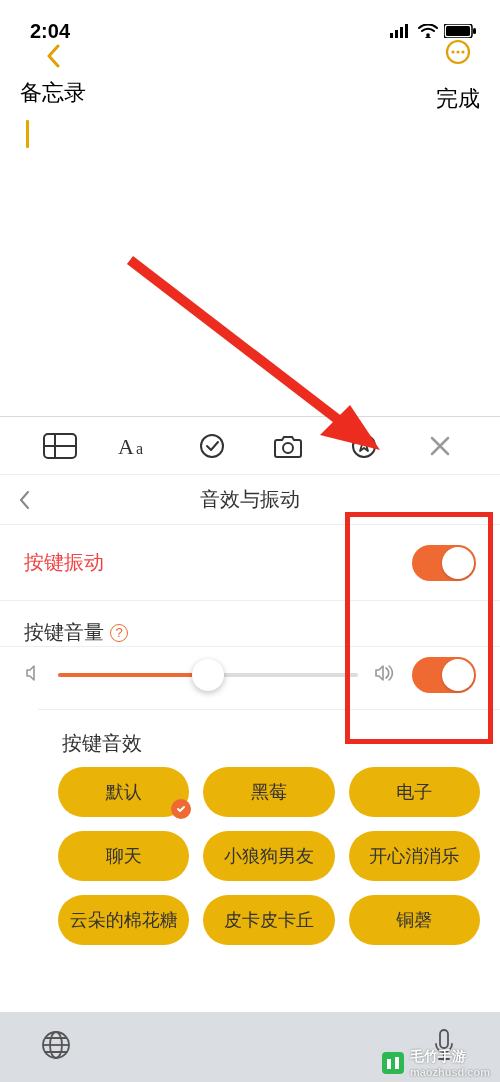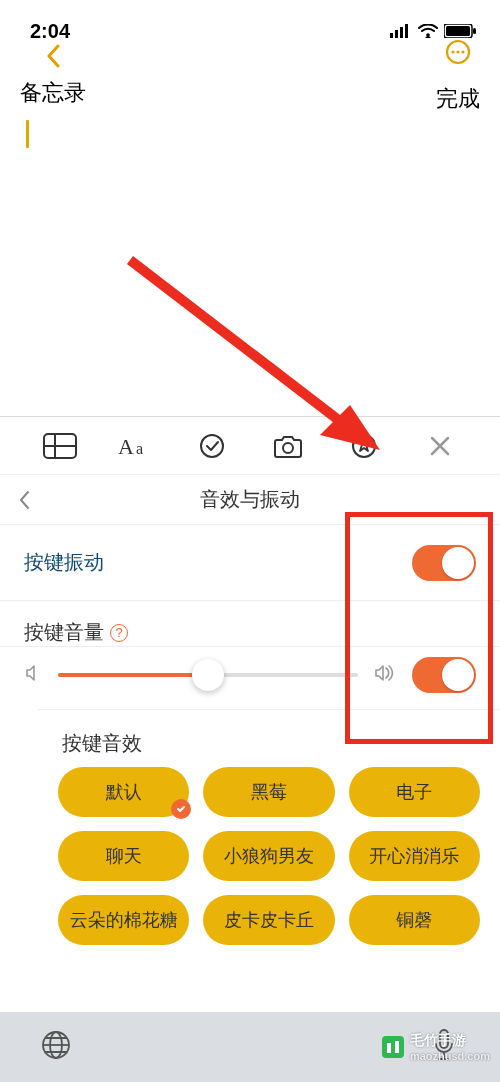--- a/index.html
+++ b/index.html
@@ -14,41 +14,41 @@
   .content-area { position: relative; height: 314px; padding: 18px 26px; }
   .cursor { width: 3px; height: 28px; background: #e6a600; border-radius: 1px; }
   .arrow-overlay { position: absolute; left: 120px; top: 250px; width: 260px; height: 200px; pointer-events: none; z-index: 10; }
   .format-bar { display: flex; align-items: center; justify-content: space-between; height: 58px; border-top: 1px solid #d9d9d9; padding: 0 22px; }
   .fb-item { flex: 1; display: flex; justify-content: center; }
   .fb-item svg { display: block; }
   .panel-header { display: flex; align-items: center; justify-content: center; height: 50px; border-top: 1px solid #eee; position: relative; }
   .panel-header span { font-size: 20px; font-weight: 500; color: #333; }
   .panel-back { position: absolute; left: 18px; top: 0; height: 100%; display: flex; align-items: center; color: #888; }
   .row { display: flex; align-items: center; justify-content: space-between; padding: 0 24px; border-top: 1px solid #eee; height: 76px; }
-  .row .label { font-size: 20px; color: #0c4a6e; }
+  .row .label { font-size: 20px; color: #ef4444; }
   .q-icon { display: inline-block; width: 18px; height: 18px; border: 1.5px solid #ef6a33; border-radius: 50%; color: #ef6a33; font-size: 13px; text-align: center; line-height: 16px; margin-left: 6px; vertical-align: 2px; }
   .toggle { width: 64px; height: 36px; background: #ef6a33; border-radius: 18px; position: relative; }
   .toggle::after { content: ""; position: absolute; right: 2px; top: 2px; width: 32px; height: 32px; background: #fff; border-radius: 50%; box-shadow: 0 1px 3px rgba(0,0,0,0.2); }
   .slider-row { padding: 10px 24px 16px; border-top: 1px solid #eee; display: flex; align-items: center; gap: 16px; }
   .slider-label-row { display: flex; align-items: center; padding: 18px 24px 0; }
   .slider-label-row .label { font-size: 20px; color: #333; }
   .slider { flex: 1; position: relative; height: 32px; display: flex; align-items: center; }
   .track { position: absolute; left: 0; right: 0; height: 4px; background: #ddd; border-radius: 2px; }
   .track-fill { position: absolute; left: 0; width: 50%; height: 4px; background: #ef6a33; border-radius: 2px; }
   .thumb { position: absolute; left: 50%; transform: translateX(-50%); width: 32px; height: 32px; background: #fff; border-radius: 50%; box-shadow: 0 2px 6px rgba(0,0,0,0.25); }
   .vol-icon { color: #999; }
   .section-label { padding: 20px 24px 10px; font-size: 20px; color: #333; }
   .chips { padding: 0 20px; display: grid; grid-template-columns: 1fr 1fr 1fr; gap: 14px 14px; }
   .chip { height: 50px; background: #eab308; border-radius: 25px; display: flex; align-items: center; justify-content: center; font-size: 18px; color: #333; position: relative; }
   .chip .check { position: absolute; right: -2px; bottom: -2px; width: 20px; height: 20px; background: #ef6a33; border-radius: 50%; display: flex; align-items: center; justify-content: center; }
   .chip .check svg { display: block; }
   .kb-bar { position: absolute; bottom: 0; left: 0; right: 0; height: 70px; background: #dadde1; display: flex; align-items: center; justify-content: space-between; padding: 0 44px 0 40px; }
   .kb-icon { color: #555; }
   .highlight-box { position: absolute; border: 5px solid #eb2c1e; left: 345px; top: 512px; width: 148px; height: 232px; z-index: 5; pointer-events: none; }
-  .watermark { position: absolute; right: 10px; bottom: 20px; display: flex; align-items: center; color: #fff; font-size: 14px; font-weight: 600; text-shadow: 0 0 2px rgba(0,0,0,0.5); z-index: 20; }
+  .watermark { position: absolute; right: 10px; bottom: 4px; display: flex; align-items: center; color: #fff; font-size: 14px; font-weight: 600; text-shadow: 0 0 2px rgba(0,0,0,0.5); z-index: 20; }
   .wm-logo { width: 22px; height: 22px; background: #2db854; border-radius: 4px; margin-right: 6px; display:flex; align-items:center; justify-content:center; }
   .wm-url { font-size: 11px; color: #eee; display:block; }
 </style>
 </head>
 <body>
 
 <div class="status-bar">
   <span>2:04</span>
   <div class="status-right">
     <span class="sb-icon">

